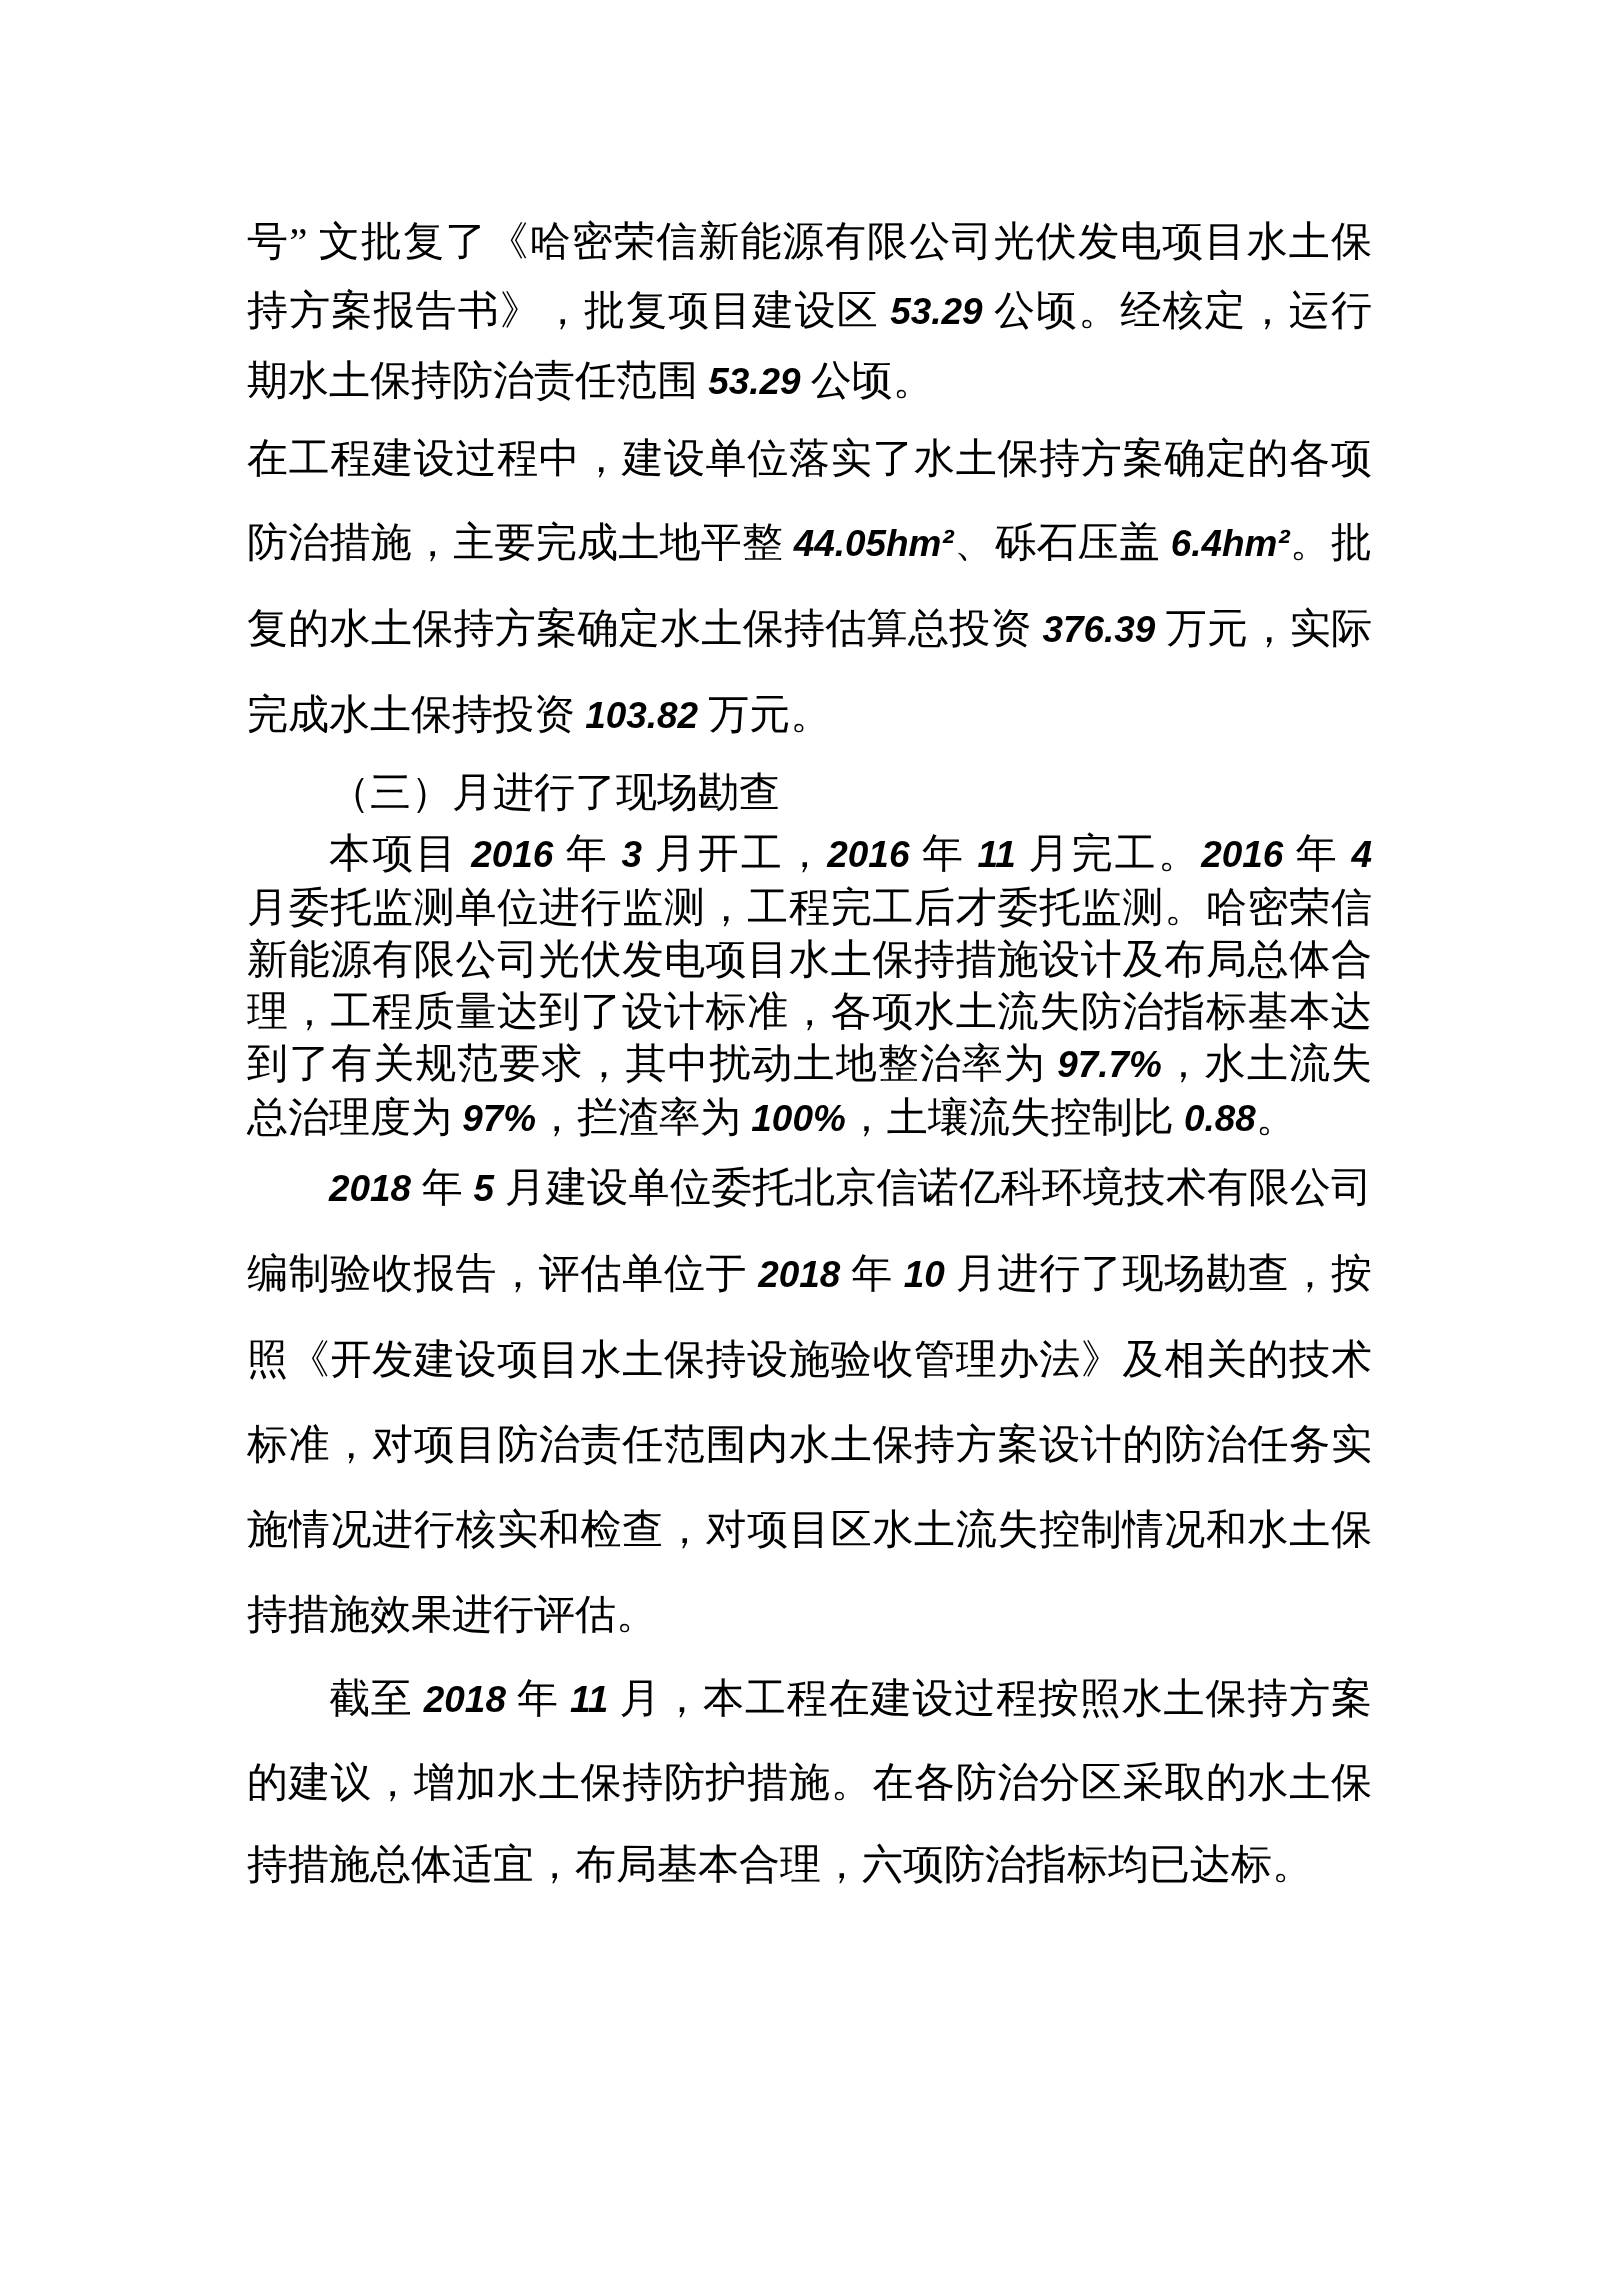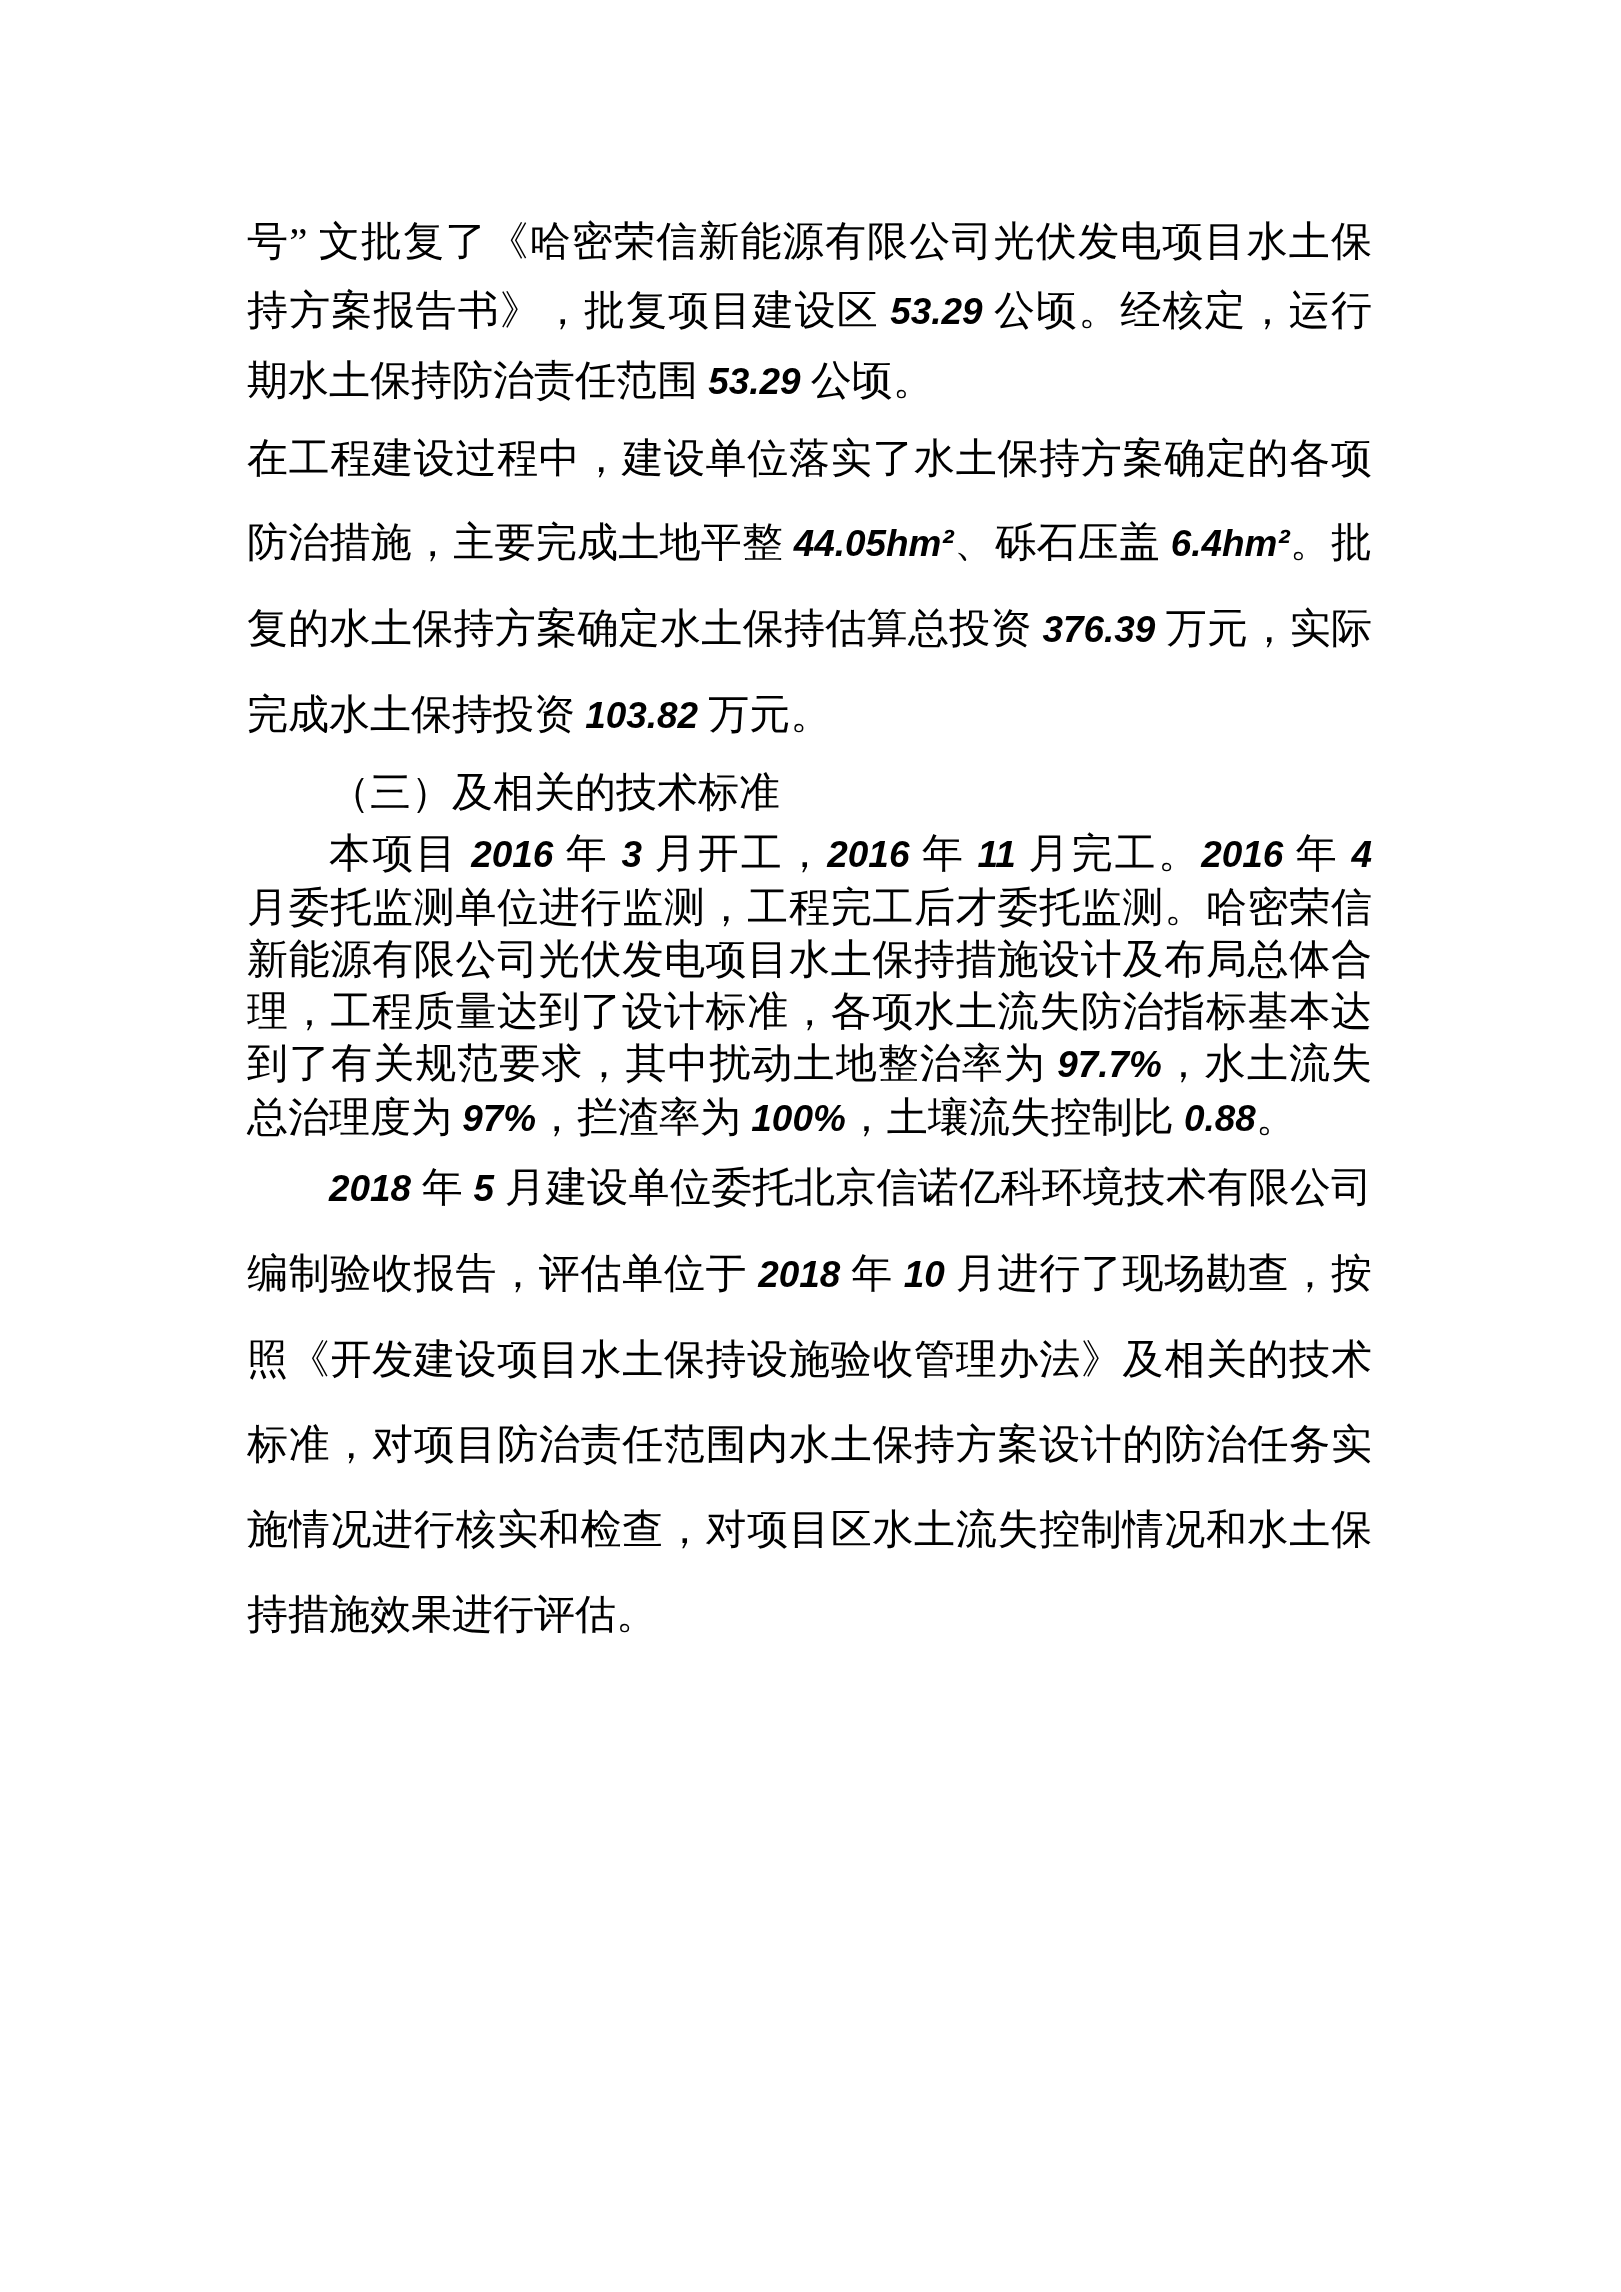--- a/index.html
+++ b/index.html
@@ -42,18 +42,19 @@
     font-style:italic;
   }
 </style>
 </head>
 <body>
 
 <div class="page">
   <div class="content">
     <p class="lh70 rich">号” 文批复了《哈密荣信新能源有限公司光伏发电项目水土保持方案报告书》，批复项目建设区 <span class="num">53.29</span> 公顷。经核定，运行期水土保持防治责任范围 <span class="num">53.29</span> 公顷。</p>
     <p class="lh86 rich">在工程建设过程中，建设单位落实了水土保持方案确定的各项防治措施，主要完成土地平整 <span class="num">44.05hm²</span>、砾石压盖 <span class="num">6.4hm²</span>。批复的水土保持方案确定水土保持估算总投资 <span class="num">376.39</span> 万元，实际完成水土保持投资 <span class="num">103.82</span> 万元。</p>
-    <p class="lh70 indent">（三）及相关的技术标准</p>
+    <p class="lh70 indent">（三）月进行了现场勘查</p>
     <p class="lh73 indent rich">本项目 <span class="num">2016</span> 年 <span class="num">3</span> 月开工，<span class="num">2016</span> 年 <span class="num">11</span> 月完工。<span class="num">2016</span> 年 <span class="num">4</span> 月委托监测单位进行监测，工程完工后才委托监测。哈密荣信新能源有限公司光伏发电项目水土保持措施设计及布局总体合理，工程质量达到了设计标准，各项水土流失防治指标基本达到了有关规范要求，其中扰动土地整治率为 <span class="num">97.7%</span>，水土流失总治理度为 <span class="num">97%</span>，拦渣率为 <span class="num">100%</span>，土壤流失控制比 <span class="num">0.88</span>。</p>
     <p class="lh87 indent rich"><span class="num">2018</span> 年 <span class="num">5</span> 月建设单位委托北京信诺亿科环境技术有限公司编制验收报告，评估单位于 <span class="num">2018</span> 年 <span class="num">10</span> 月进行了现场勘查，按照《开发建设项目水土保持设施验收管理办法》及相关的技术标准，对项目防治责任范围内水土保持方案设计的防治任务实施情况进行核实和检查，对项目区水土流失控制情况和水土保持措施效果进行评估。</p>
+    <p class="lh84 indent mt8 rich">截至 <span class="num">2018</span> 年 <span class="num">11</span> 月，本工程在建设过程按照水土保持方案的建议，增加水土保持防护措施。在各防治分区采取的水土保持措施总体适宜，布局基本合理，六项防治指标均已达标。</p>
   </div>
 </div>
 
 
 </body></html>

